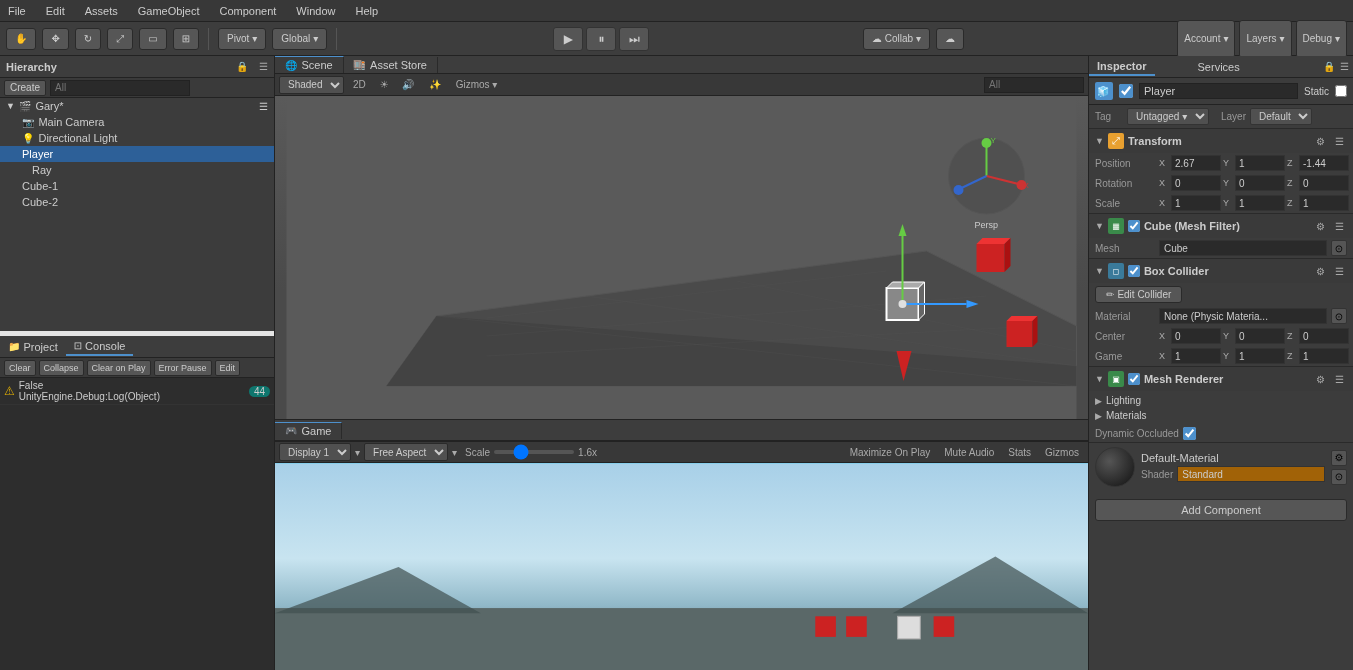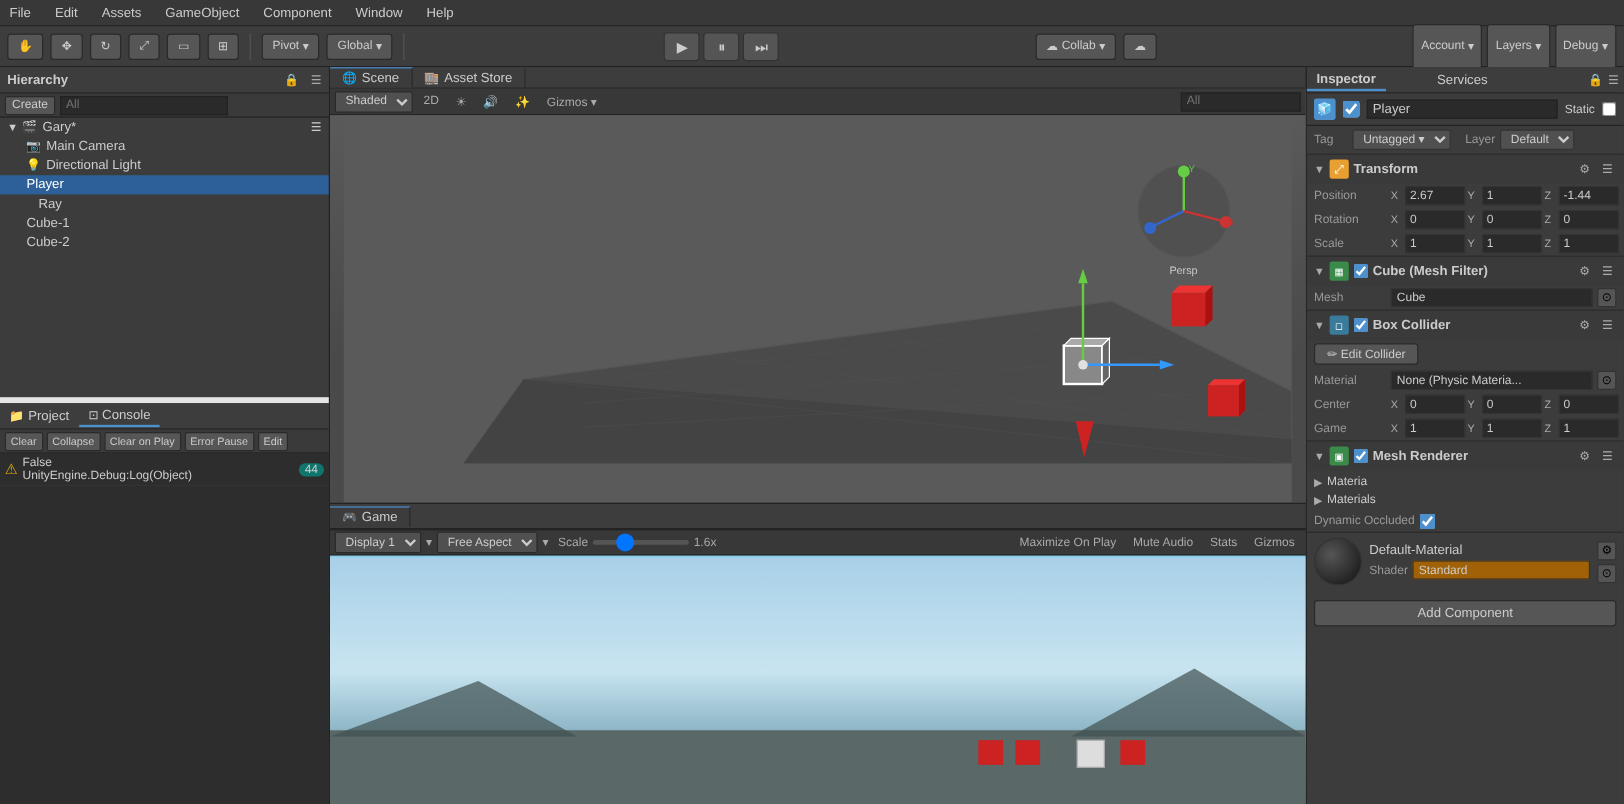--- a/index.html
+++ b/index.html
@@ -569,21 +569,21 @@
         <span class="comp-arrow">▼</span>
         <div class="comp-icon" style="background:#3a8a4a; border-radius:2px; color:white; font-size:8px;">▣</div>
         <input type="checkbox" class="comp-checkbox" checked="" style="">
         <span class="comp-title">Mesh Renderer</span>
         <span class="comp-btn">⚙</span>
         <span class="comp-btn">☰</span>
       </div>
       <div class="sub-section">
         <div class="sub-header">
           <span class="sub-arrow">▶</span>
-          <span class="sub-label">Materia</span>
+          <span class="sub-label">Lighting</span>
         </div>
         <div class="sub-header">
           <span class="sub-arrow">▶</span>
           <span class="sub-label">Materials</span>
         </div>
       </div>
       <div class="dynamic-row">
         <span class="field-label">Dynamic Occluded</span>
         <input type="checkbox" checked="" style="">
       </div>

